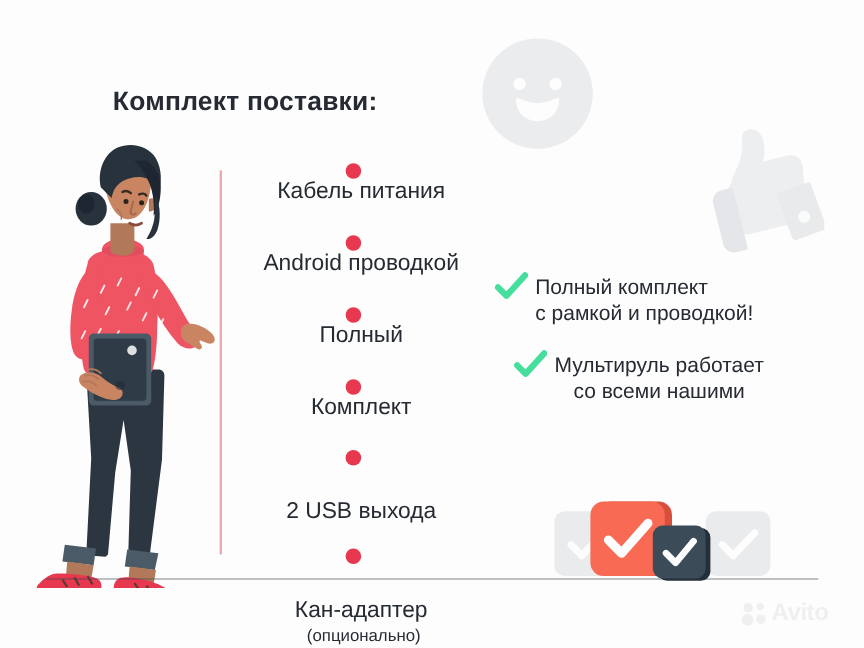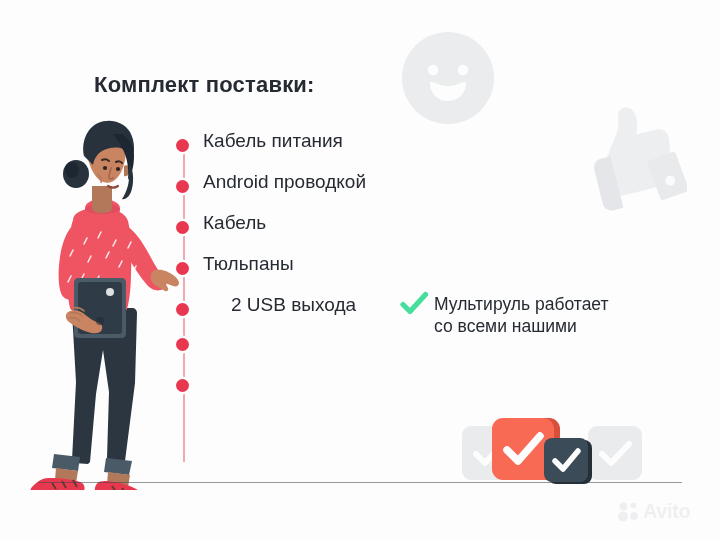--- a/index.html
+++ b/index.html
@@ -37,22 +37,22 @@
 
   
   #list{
     position:absolute;left:176px;top:130px;width:250px;
   }
   .spine{
     position:absolute;left:7px;top:12px;width:1.6px;height:320px;
     background:#f0a9b2;
   }
   .li{
-    position:relative;display:flex;align-items:flex-end;
-    margin-bottom:19px;min-height:22px;
+    position:relative;display:flex;align-items:center;
+    margin-bottom:19px;min-height:22px;flex-direction:column;
   }
   .li.tight{margin-bottom:13px;gap:28px;}
   .dot{
     position:relative;z-index:2;
     flex:0 0 auto;width:13px;height:13px;border-radius:50%;
     background:#e8384f;margin-top:6px;margin-right:14px;
     box-shadow:0 0 0 2.5px #fdfdfd;
   }
   .li-txt{
     font-size:19px;color:#262b33;line-height:1.15;white-space:nowrap;
@@ -60,21 +60,21 @@
   .li-sub{
     display:block;font-size:14px;color:#262b33;
     margin-top:1px;margin-left:10px;white-space:nowrap;
   }
 
   
   .check-row{
     position:absolute;display:flex;align-items:flex-start;
   }
   #check1{left:412px;top:228px;}
-  #check2{left:400px;top:293px;}
+  #check2{left:428px;top:293px;text-align:center;}
   .tick{
     flex:0 0 auto;width:28px;height:28px;margin-right:6px;margin-top:-3px;
   }
   .check-txt{
     font-size:17.5px;color:#262b33;line-height:1.28;font-weight:500;
   }
 
   
   #boxes{position:absolute;left:462px;top:414px;width:180px;height:70px;}
   .box{position:absolute;border-radius:9px;}
@@ -197,43 +197,59 @@
       <span class="li-txt">Кабель питания</span>
     </div>
 
     <div class="li">
       <span class="dot"></span>
       <span class="li-txt">Android проводкой</span>
     </div>
 
     <div class="li">
       <span class="dot"></span>
-      <span class="li-txt">Кабель</span>
-    </div>
-
-    <div class="li">
-      <span class="dot"></span>
-      <span class="li-txt">Тюльпаны</span>
+      <span class="li-txt">Полный</span>
+    </div>
+
+    <div class="li">
+      <span class="dot"></span>
+      <span class="li-txt">Комплект</span>
     </div>
 
     <div class="li tight">
       <span class="dot"></span>
       <span class="li-txt">2 USB выхода</span>
     </div>
 
-
-    <div class="li">
-      <span class="dot"></span>
-    </div>
-
-    <div class="li">
-      <span class="dot"></span>
-    </div>
-  </div>
-
+    <div class="li tight">
+      <span class="dot"></span>
+      <span>
+        <span class="li-txt">Кан-адаптер</span>
+        <span class="li-sub">(опционально)</span>
+      </span>
+    </div>
+
+    <div class="li">
+      <span class="dot"></span>
+    </div>
+
+    <div class="li">
+      <span class="dot"></span>
+    </div>
+  </div>
+
+  <div class="check-row" id="check1">
+    <svg class="tick" viewBox="0 0 28 28">
+      <path d="M3 14.5 10 21.5 25.5 4.5" stroke="#45de9c" stroke-width="5.2" fill="none" stroke-linecap="round" stroke-linejoin="round"></path>
+    </svg>
+    <div class="check-txt">
+      <div>Полный комплект</div>
+      <div>с рамкой и проводкой!</div>
+    </div>
+  </div>
 
   <div class="check-row" id="check2">
     <svg class="tick" viewBox="0 0 28 28">
       <path d="M3 14.5 10 21.5 25.5 4.5" stroke="#45de9c" stroke-width="5.2" fill="none" stroke-linecap="round" stroke-linejoin="round"></path>
     </svg>
     <div class="check-txt">
       <div>Мультируль работает</div>
       <div>со всеми нашими</div>
     </div>
   </div>

